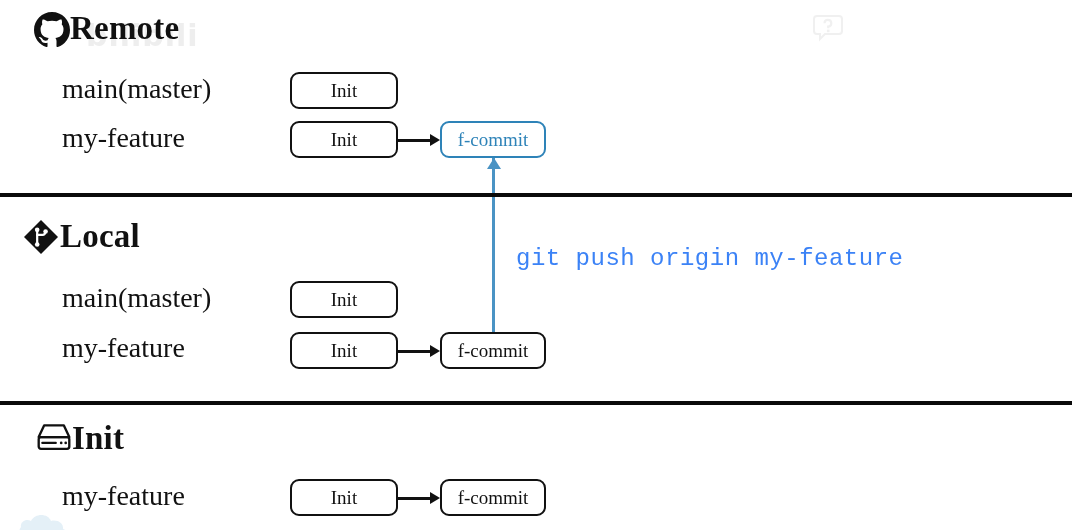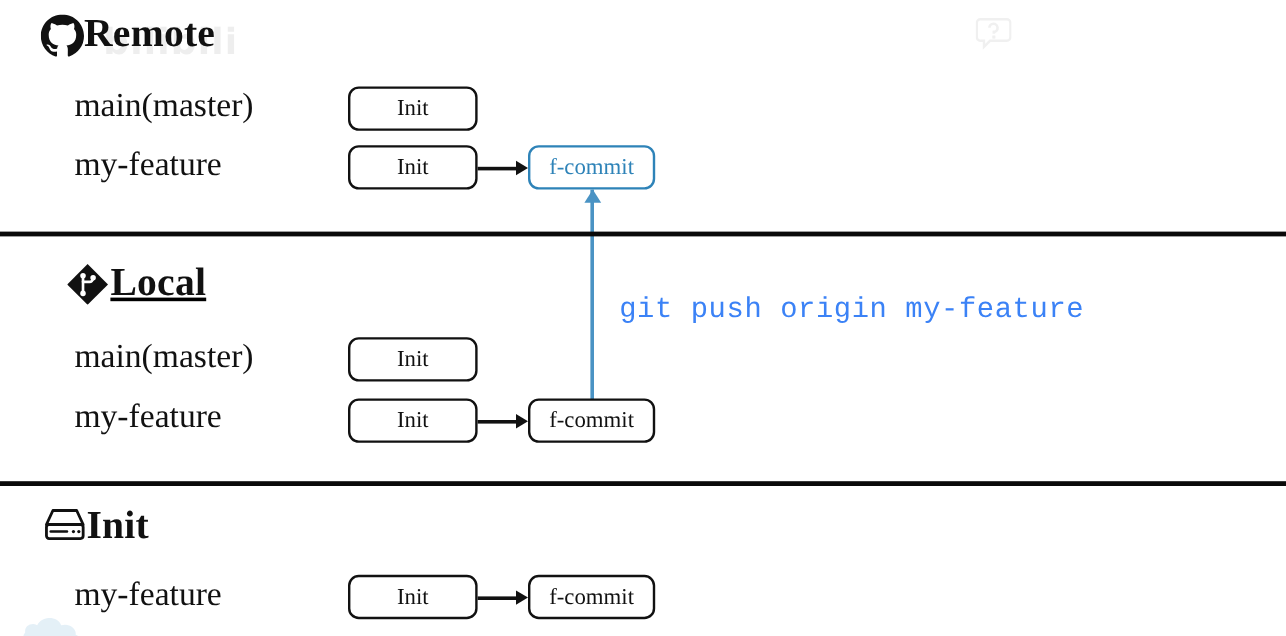--- a/index.html
+++ b/index.html
@@ -235,21 +235,21 @@
 
   <div class="node accent" style="left:440px; top:121px; width:106px;">f-commit</div>
 
   <div class="vconn" style="left:487px; top:158px; height:178px;">
     <span class="shaft"></span>
     <span class="head"></span>
   </div>
 
   <div class="command" style="left:516px; top:245px;">git push origin my-feature</div>
 
-  <div class="section-head" style="left:56px; top:220px;text-decoration:underline;">
+  <div class="section-head" style="left:24px; top:220px;">
     <span class="section-icon">
       <svg viewBox="0 0 40 40" width="34" height="34" aria-hidden="true">
         <path fill="#111111" d="M20 0 L40 20 L20 40 L0 20 Z"></path>
         <g stroke="#ffffff" stroke-width="2.6" fill="none" stroke-linecap="round">
           <path d="M15.5 27.5 L15.5 12.5"></path>
           <path d="M15.5 17.5 L22 17.5 A3 3 0 0 0 25 14.5"></path>
         </g>
         <circle cx="15.5" cy="28.8" r="2.7" fill="#ffffff"></circle>
         <circle cx="15.5" cy="11.6" r="2.7" fill="#ffffff"></circle>
         <circle cx="25.4" cy="13.6" r="2.7" fill="#ffffff"></circle>

